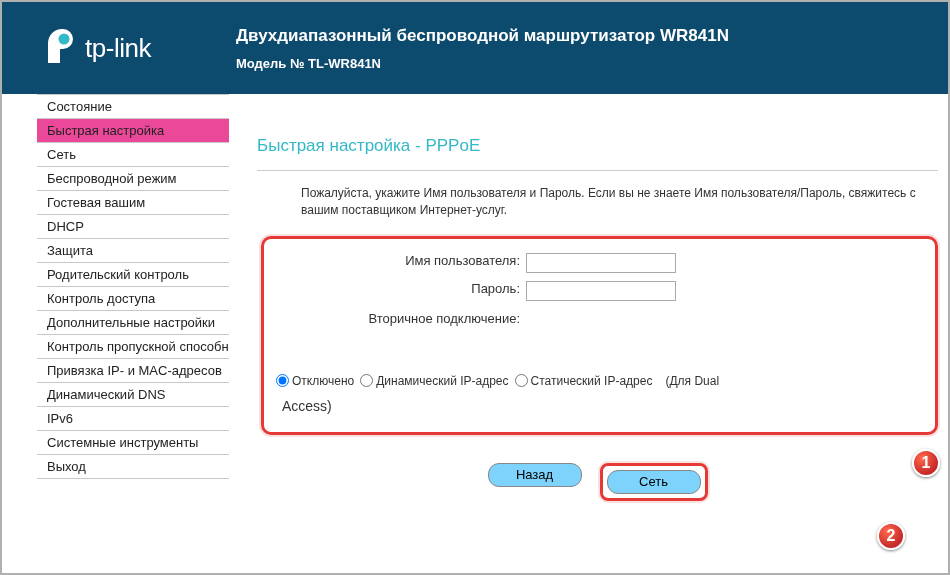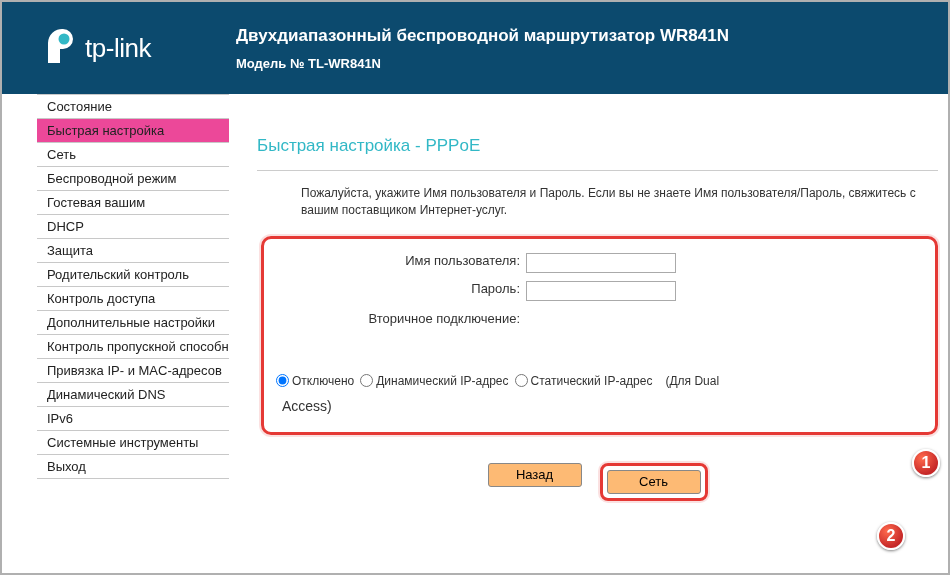--- a/index.html
+++ b/index.html
@@ -161,23 +161,23 @@
     display: flex;
     justify-content: center;
     margin-top: 28px;
     gap: 18px;
     position: relative;
   }
   .btn {
     width: 94px;
     height: 24px;
     border: 1px solid #888;
-    background: #fdba74;
-    font-size: 13px;
-    border-radius: 3px;
+    background: #7dd3fc;
+    font-size: 13px;
+    border-radius: 11px;
     cursor: pointer;
   }
   .btn-highlight {
     border: 3px solid #e53935;
     border-radius: 8px;
     padding: 4px;
     display: inline-flex;
     box-shadow: 0 0 0 2px rgba(229,57,53,0.15);
   }
   .badge {

